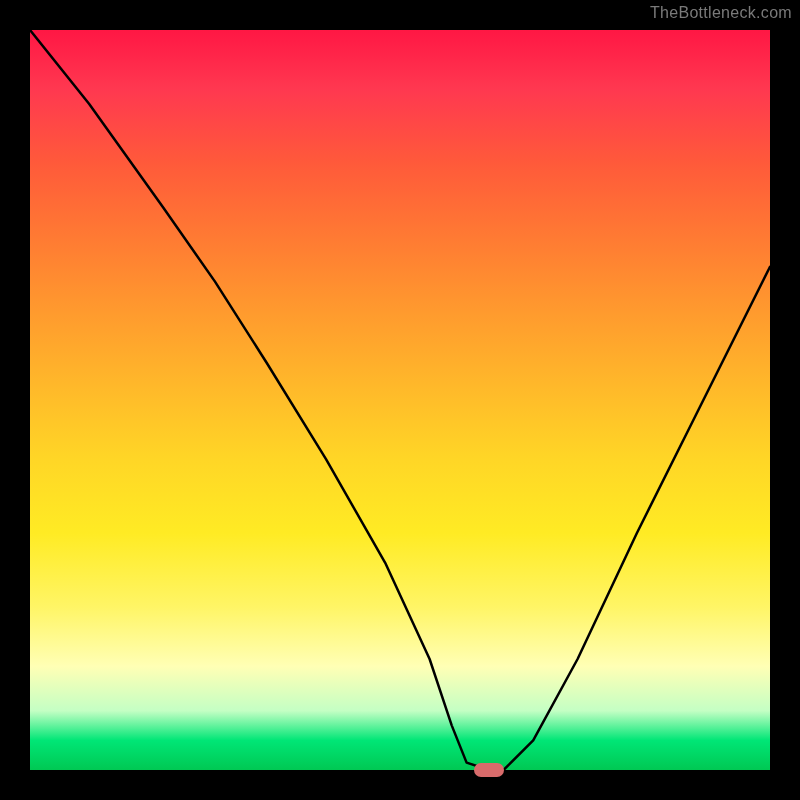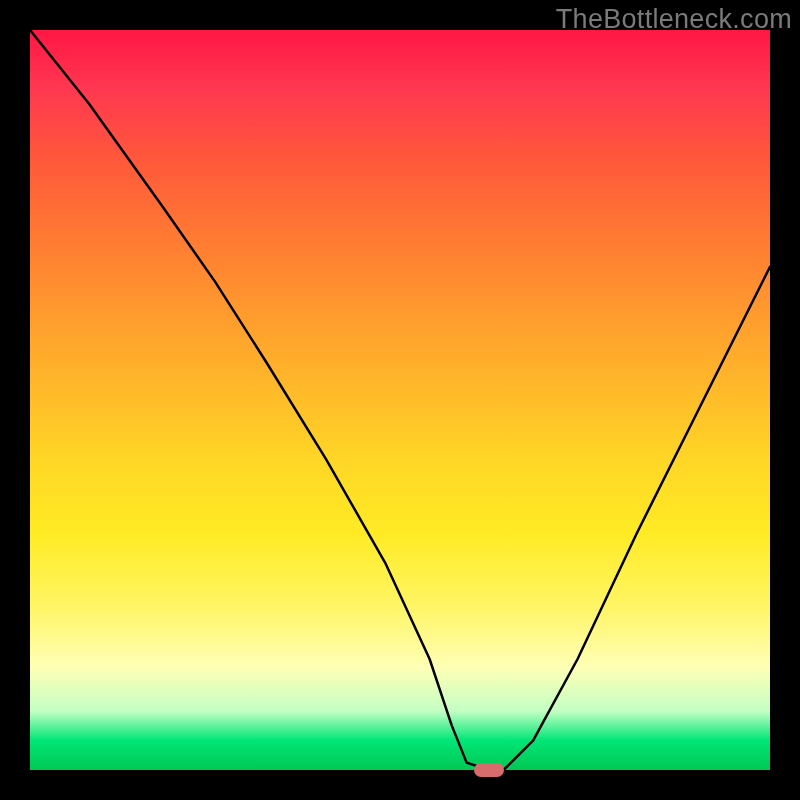--- a/index.html
+++ b/index.html
@@ -55,21 +55,21 @@
     height: 14px;
     background: #d86b6b;
     border-radius: 7px;
     transform: translate(-50%, -50%);
   }
   .attribution {
     position: absolute;
     top: 4px;
     right: 8px;
     color: #7a7a7a;
-    font-size: 27px;
+    font-size: 16px;
     font-weight: 500;
     letter-spacing: 0.3px;
     text-align: center;
   }
 </style>
 </head>
 <body>
 
 <div class="attribution">TheBottleneck.com</div>
 

